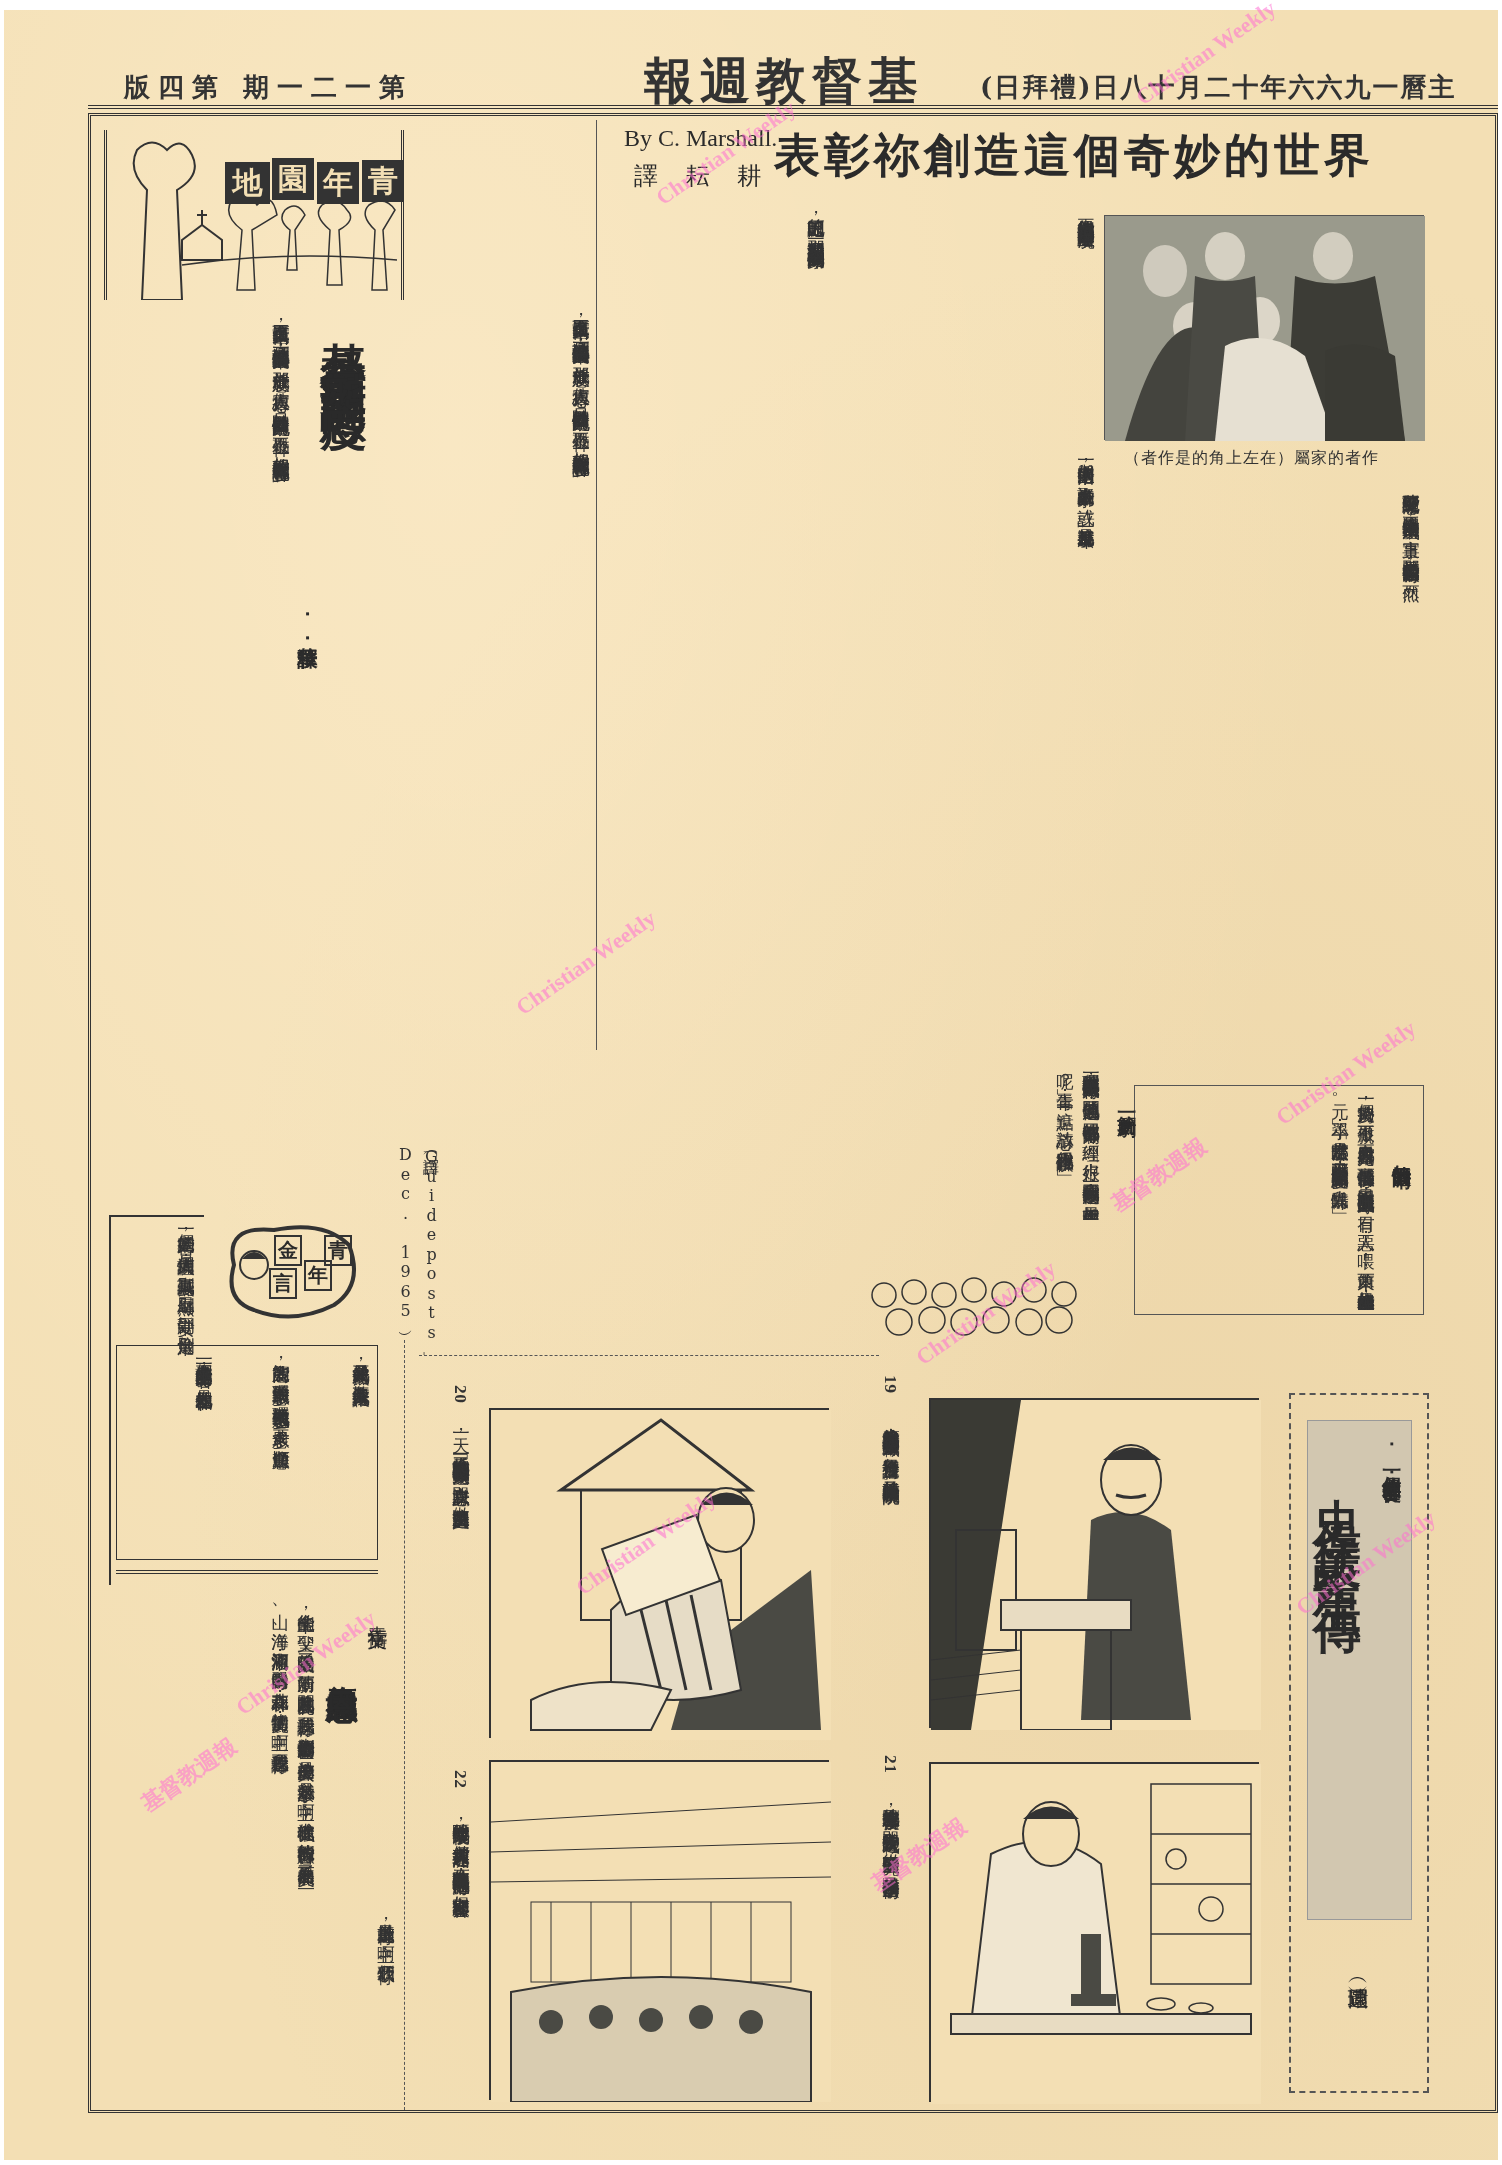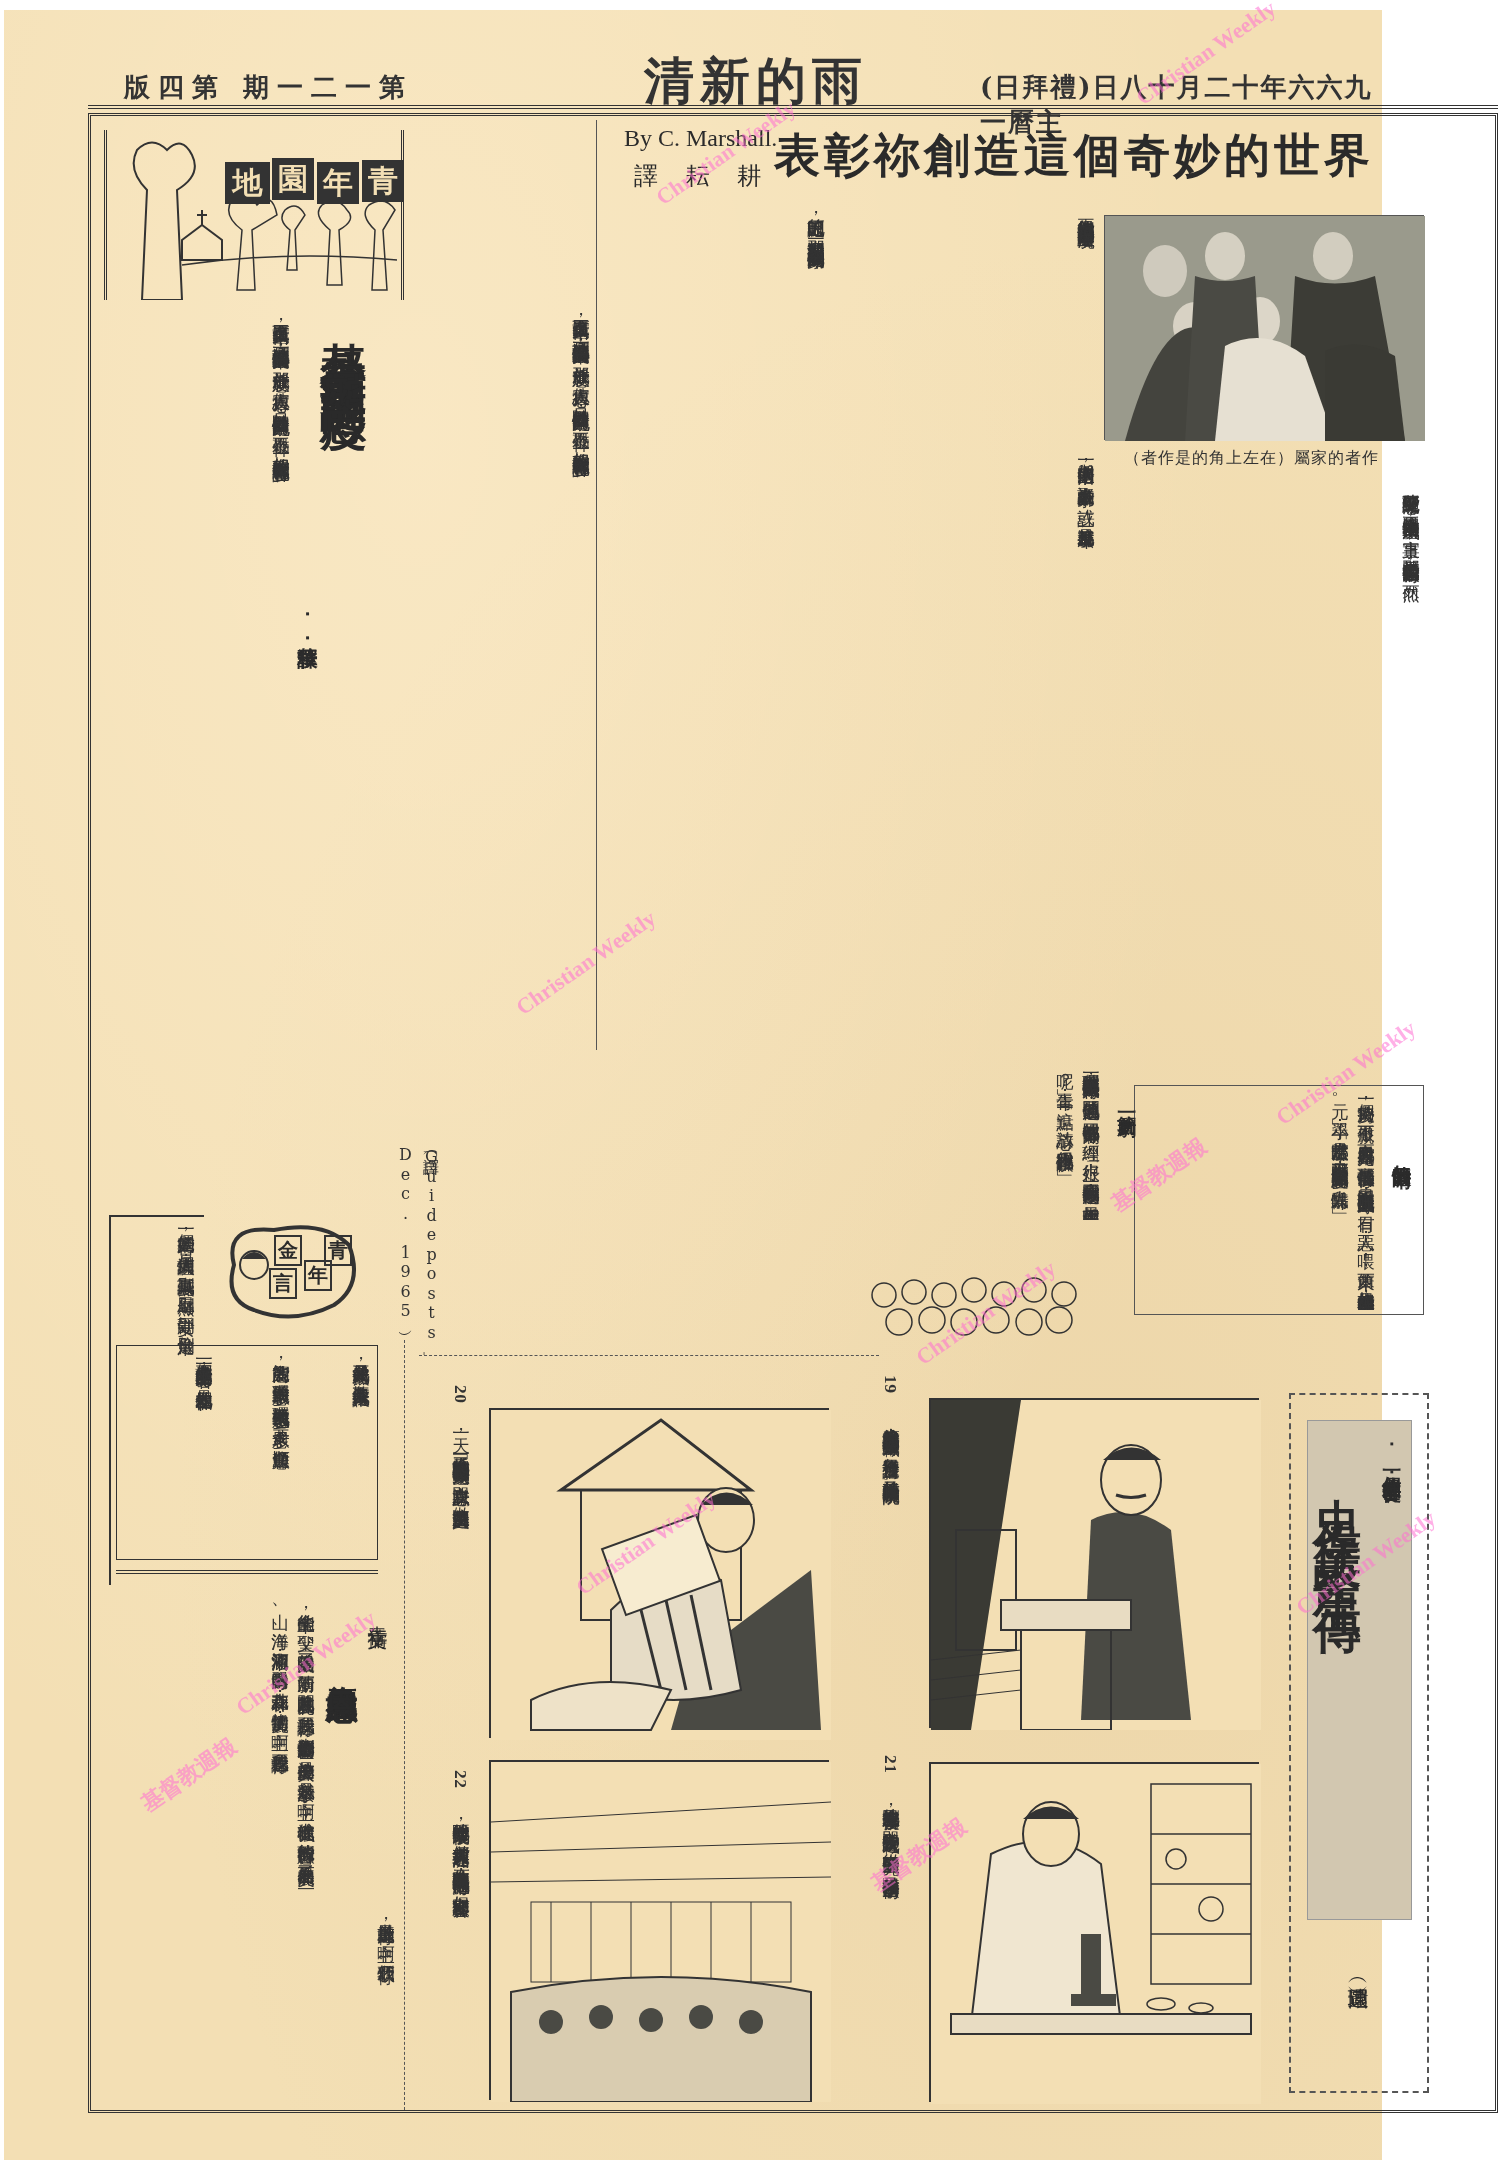--- a/index.html
+++ b/index.html
@@ -1,18 +1,18 @@
 <!DOCTYPE html>
 <html><head>
 <meta charset="utf-8">
 <style>
 *{box-sizing:border-box;margin:0;padding:0}
 html,body{width:1502px;height:2165px;background:#fff;overflow:hidden}
 body{font-family:"DejaVu Serif","Liberation Serif",serif;color:#2b2b2b}
-.page{position:absolute;left:4px;top:10px;width:1378px;height:2150px;background:#f3dfb4;
+.page{position:absolute;left:4px;top:10px;width:1494px;height:2150px;background:#f3dfb4;
   background-image:radial-gradient(ellipse at 30% 20%,rgba(255,240,210,.5),transparent 60%),radial-gradient(ellipse at 80% 70%,rgba(220,190,140,.25),transparent 60%)}
 .masthead{position:absolute;left:0;top:0;width:100%;height:95px}
 .mh-left{position:absolute;left:120px;top:60px;font-size:26px;letter-spacing:8px;font-weight:bold;color:#333}
 .mh-title{position:absolute;left:640px;top:38px;font-size:50px;letter-spacing:6px;font-weight:bold;color:#333}
 .mh-right{position:absolute;left:976px;top:60px;font-size:26px;letter-spacing:2px;font-weight:bold;color:#333}
 .rule{position:absolute;left:84px;width:1410px;border-top:4px double #333}
 .frame{position:absolute;border:3px double #333}
 .vtext{writing-mode:vertical-rl;text-orientation:upright;line-height:1.35;letter-spacing:1px}
 .body-col{position:absolute;font-size:17.5px;color:#333;writing-mode:vertical-rl;text-orientation:upright;line-height:26px;overflow:hidden;letter-spacing:0.5px}
 .hl{position:absolute;font-weight:bold;color:#2a2a2a}
@@ -27,21 +27,21 @@
 .watermark{position:absolute;color:rgba(255,110,210,.55);font-size:22px;font-weight:bold;transform:rotate(-35deg);white-space:nowrap;pointer-events:none;font-family:"Liberation Serif",serif}
 .sep{position:absolute;border-left:1px solid #555}
 </style>
 </head>
 <body>
 
 <div class="page">
 
   <div class="masthead">
     <div class="mh-left">版四第  期一二一第</div>
-    <div class="mh-title">清新的雨</div>
+    <div class="mh-title">報週教督基</div>
     <div class="mh-right">(日拜禮)日八十月二十年六六九一曆主</div>
   </div>
   <div class="rule" style="top:95px"></div>
   <div class="frame" style="left:84px;top:103px;width:1410px;height:2000px;border-width:3px"></div>
 
   <div class="hl" style="left:770px;top:115px;font-size:46px;letter-spacing:4px">表彰祢創造這個奇妙的世界</div>
   <div style="position:absolute;left:620px;top:115px;font-size:24px;font-family:'Liberation Serif',serif">By C. Marshall.</div>
   <div style="position:absolute;left:630px;top:150px;font-size:24px;font-weight:normal;letter-spacing:10px">譯  耘  耕</div>
 
   <div class="photo" style="left:1100px;top:205px;width:320px;height:225px">

